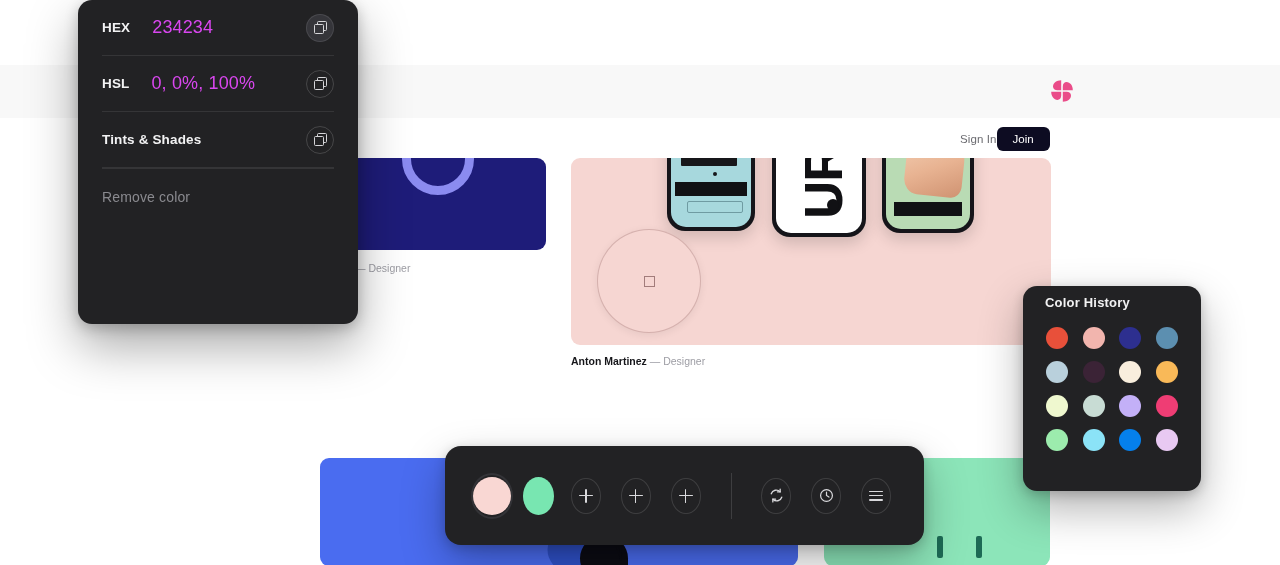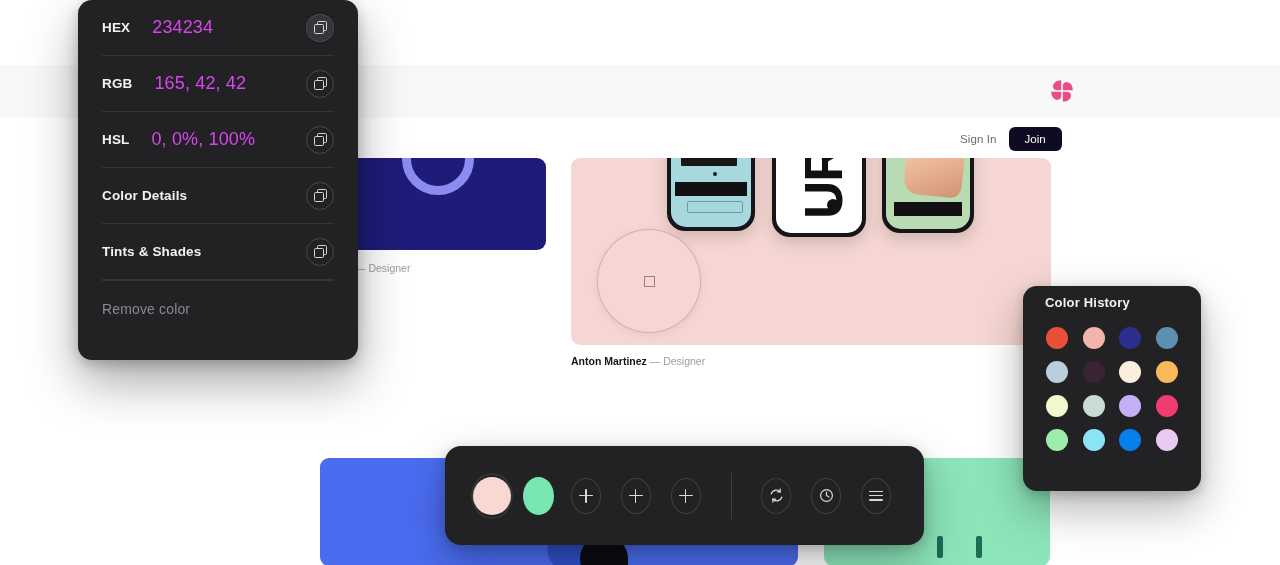--- a/index.html
+++ b/index.html
@@ -17,21 +17,21 @@
   .site-headerbar {
     position: absolute; left: 0; top: 65px; width: 1280px; height: 53px;
     background: #f8f8f8;
   }
   .logo-wrap {
     position: absolute; left: 1047px; top: 76px; width: 30px; height: 30px;
   }
   .logo-svg { display: block; width: 30px; height: 30px; }
   .site-nav {
     position: absolute; left: 960px; top: 127px; width: 120px; height: 24px;
-    display: flex; align-items: center; gap: 12px;
+    display: flex; align-items: center; 
   }
   .nav-signin {
     font-size: 11.5px; color: #6b6b70; letter-spacing: .1px; white-space: nowrap;
   }
   .nav-join {
     background: #0d0c22; color: #ffffff; font-size: 11.5px;
     border-radius: 6px; padding: 6px 16px; white-space: nowrap; border: none;
     font-family: "Liberation Sans", sans-serif;
   }
 
@@ -83,21 +83,21 @@
   .blue-art { position: absolute; left: 228px; top: 70px; width: 120px; height: 60px; }
   .blue-blob { position: absolute; left: 0; top: 0; width: 46px; height: 46px;
                background: #2f51c9; border-radius: 52% 48% 40% 60%; transform: rotate(-20deg); }
   .blue-dark { position: absolute; left: 32px; top: 8px; width: 48px; height: 48px;
                background: #0c0c14; border-radius: 50% 50% 42% 58%; }
   .blue-line { position: absolute; background: #0c0c14; height: 2px; border-radius: 2px; transform-origin: left center; }
   .mint-mark { position: absolute; width: 6px; background: #1d6a55; border-radius: 2px; }
 
   
   .ctx-menu {
-    position: absolute; left: 78px; top: 0px; width: 280px; height: 360px;
+    position: absolute; left: 78px; top: 0px; width: 280px; height: 324px;
     background: #222224; border-radius: 14px;
     box-shadow: 0 22px 50px rgba(0,0,0,.34), 0 4px 14px rgba(0,0,0,.22);
     padding: 0 24px; overflow: hidden;
   }
   .ctx-row {
     position: relative; height: 56px; display: flex; align-items: center;
     border-bottom: 1px solid rgba(255,255,255,.09);
   }
   .ctx-row:last-of-type { border-bottom: none; }
   .ctx-label {
@@ -265,42 +265,29 @@
   <div class="ctx-menu">
 
     <div class="ctx-row">
       <span class="ctx-label">HEX</span>
       <span class="ctx-value">234234</span>
       <button class="copy-btn active">
         <span class="copy-glyph"></span>
       </button>
     </div>
 
-    <div class="ctx-row">
-      <span class="ctx-label">RGB</span>
-      <span class="ctx-value">165, 42, 42</span>
-      <button class="copy-btn">
-        <span class="copy-glyph"></span>
-      </button>
-    </div>
 
     <div class="ctx-row">
       <span class="ctx-label">HSL</span>
       <span class="ctx-value">0, 0%, 100%</span>
       <button class="copy-btn">
         <span class="copy-glyph"></span>
       </button>
     </div>
 
-    <div class="ctx-row">
-      <span class="ctx-label">Color Details</span>
-      <button class="copy-btn">
-        <span class="copy-glyph"></span>
-      </button>
-    </div>
 
     <div class="ctx-row">
       <span class="ctx-label">Tints &amp; Shades</span>
       <button class="copy-btn">
         <span class="copy-glyph"></span>
       </button>
     </div>
 
     <div style="border-top:1px solid rgba(255,255,255,.09)"></div>
 

